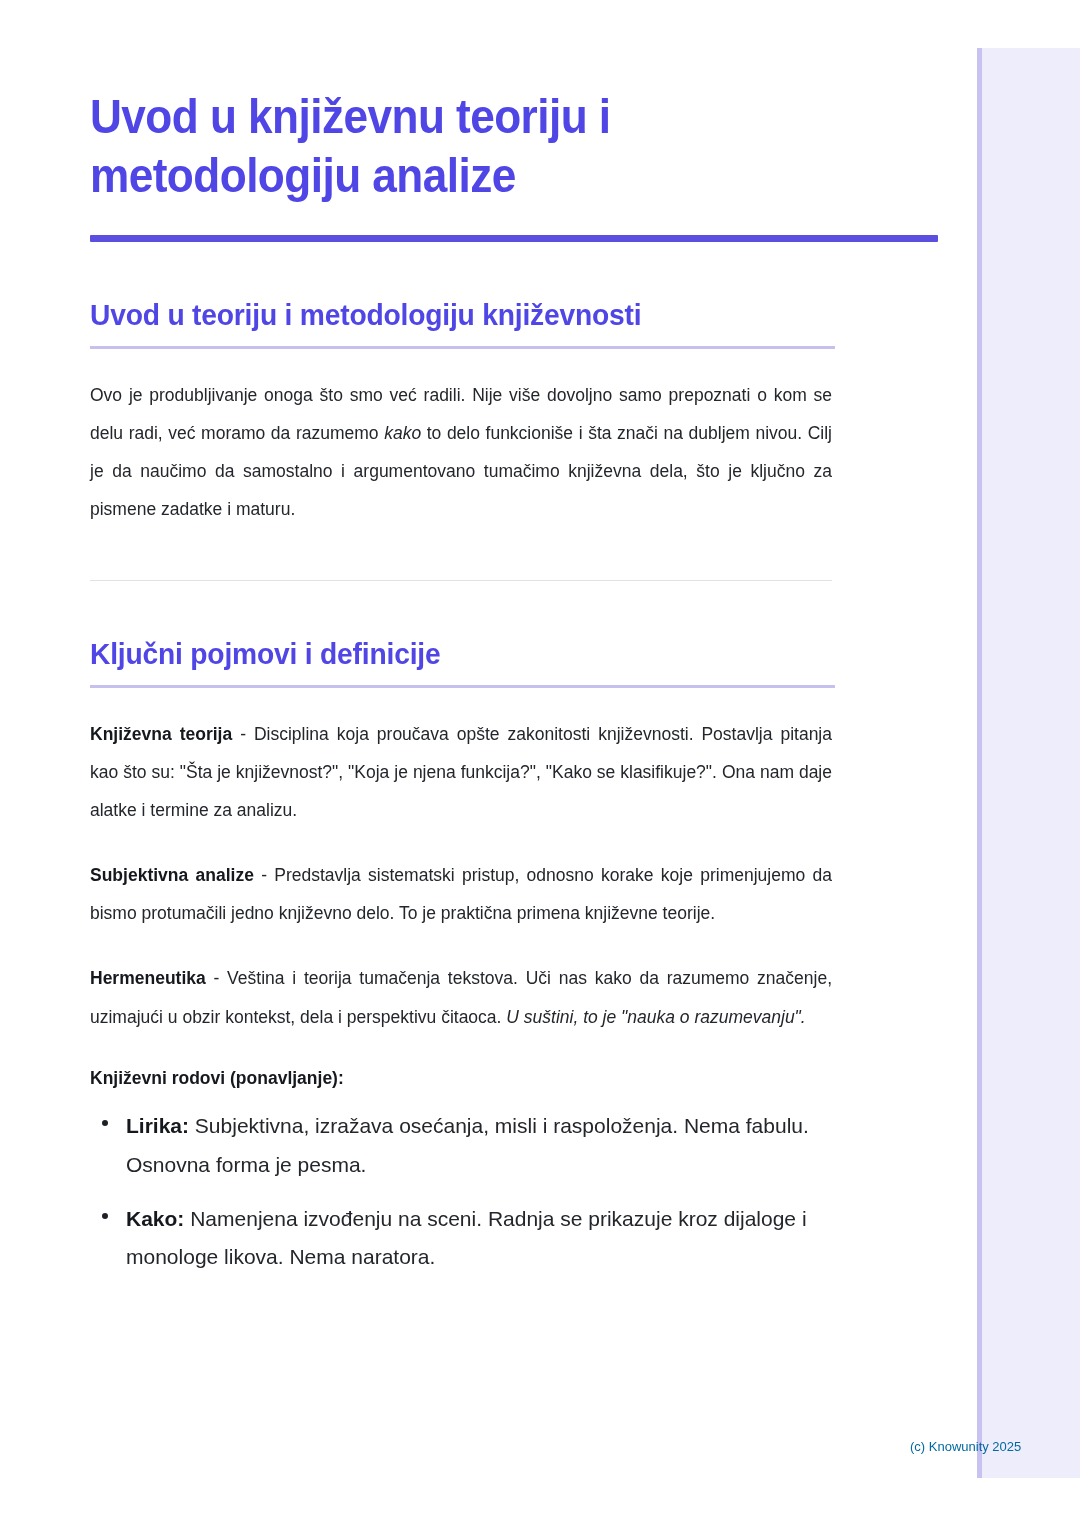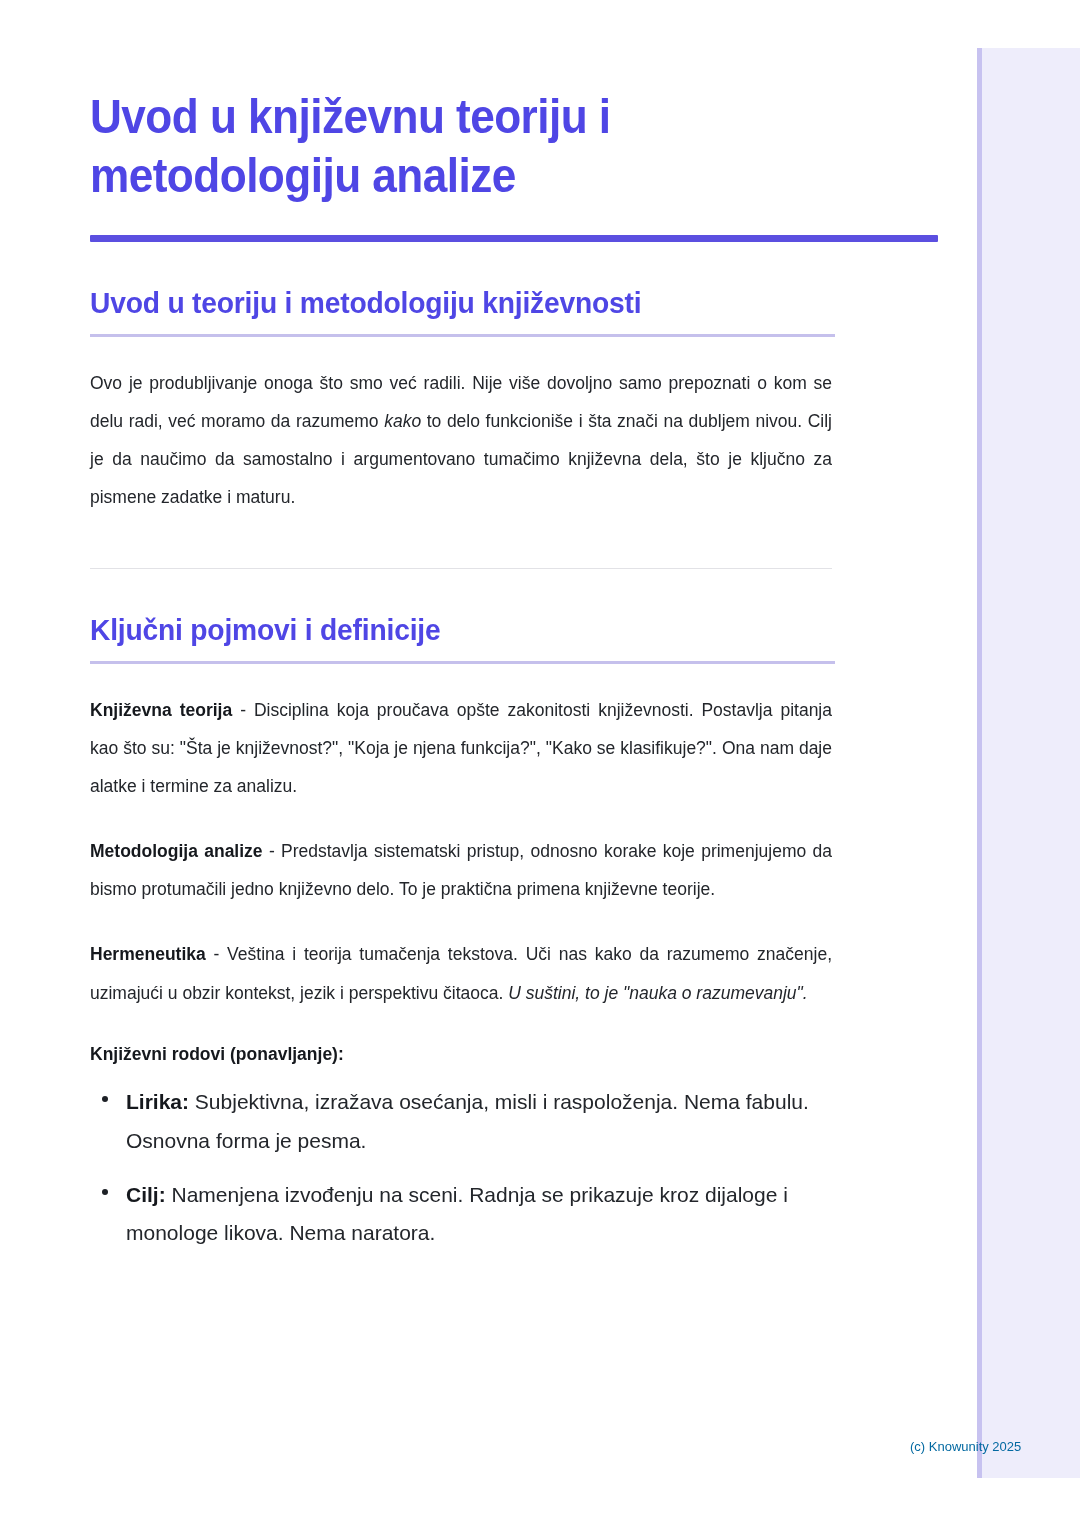--- a/index.html
+++ b/index.html
@@ -56,21 +56,21 @@
   .title-rule {
     margin-top: 30px;
     width: 848px;
     height: 7px;
     background: #5b4fe0;
     border-radius: 1px;
   }
 
   
   .section {
-    margin-top: 0;
+    margin-top: 12px;
   }
   .section-heading {
     margin: 0;
     padding-top: 42px;
     font-family: "Liberation Sans Narrow", "Liberation Sans", sans-serif;
     font-size: 30px;
     line-height: 1.25;
     font-weight: 700;
     letter-spacing: -0.2px;
     color: #4f46e5;
@@ -193,35 +193,35 @@
 
   <div class="section">
     <h2 class="section-heading">Ključni pojmovi i definicije</h2>
     <div class="heading-rule"></div>
 
     <p class="para">
       <b>Književna teorija</b><span> - Disciplina koja proučava opšte zakonitosti književnosti. Postavlja pitanja kao što su: "Šta je književnost?", "Koja je njena funkcija?", "Kako se klasifikuje?". Ona nam daje alatke i termine za analizu.</span>
     </p>
 
     <p class="para">
-      <b>Metodologija analize</b><span> - Predstavlja sistematski pristup, odnosno korake koje primenjujemo da bismo protumačili jedno književno delo. To je praktična primena književne teorije.</span>
-    </p>
-
-    <p class="para">
-      <b>Hermeneutika</b><span> - Veština i teorija tumačenja tekstova. Uči nas kako da razumemo značenje, uzimajući u obzir kontekst, jezik i perspektivu čitaoca. </span><em>U suštini, to je "nauka o razumevanju".</em>
+      <b>Subjektivna analize</b><span> - Predstavlja sistematski pristup, odnosno korake koje primenjujemo da bismo protumačili jedno književno delo. To je praktična primena književne teorije.</span>
+    </p>
+
+    <p class="para">
+      <b>Hermeneutika</b><span> - Veština i teorija tumačenja tekstova. Uči nas kako da razumemo značenje, uzimajući u obzir kontekst, dela i perspektivu čitaoca. </span><em>U suštini, to je "nauka o razumevanju".</em>
     </p>
 
     <p class="subhead">Književni rodovi (ponavljanje):</p>
 
     <ul class="bullets">
       <li>
         <b>Lirika:</b><span> Subjektivna, izražava osećanja, misli i raspoloženja. Nema fabulu. Osnovna forma je pesma.</span>
       </li>
       <li>
-        <b>Cilj:</b><span> Namenjena izvođenju na sceni. Radnja se prikazuje kroz dijaloge i monologe likova. Nema naratora.</span>
+        <b>Kako:</b><span> Namenjena izvođenju na sceni. Radnja se prikazuje kroz dijaloge i monologe likova. Nema naratora.</span>
       </li>
     </ul>
 
   </div>
 
 </div>
 
 <div id="watermark">(c) Knowunity 2025</div>
 
 </body></html>

